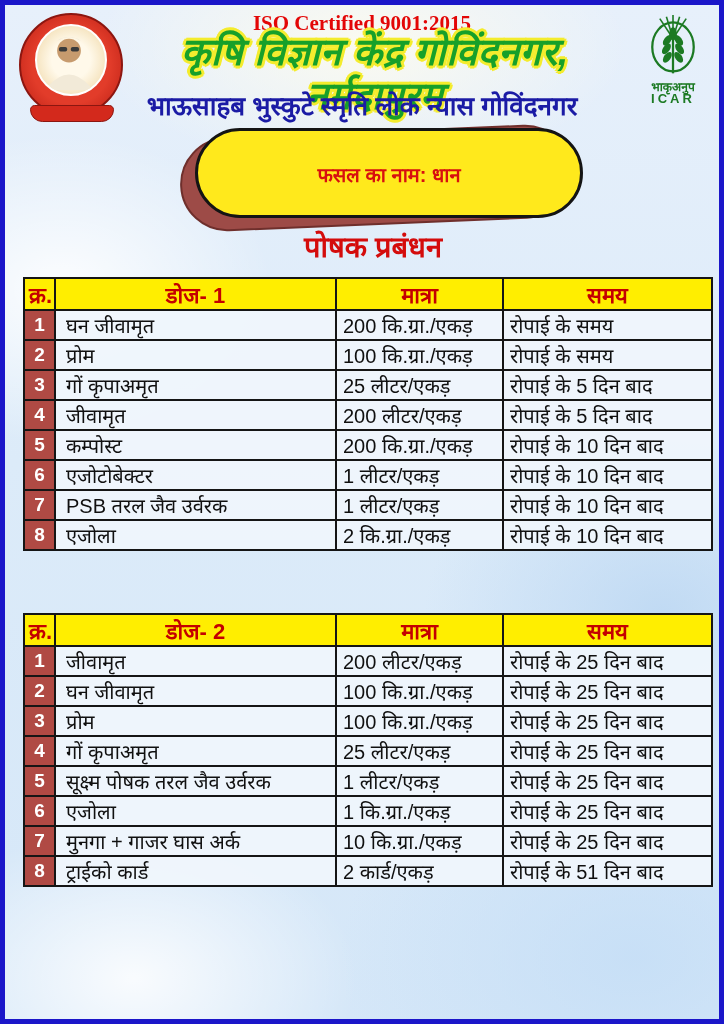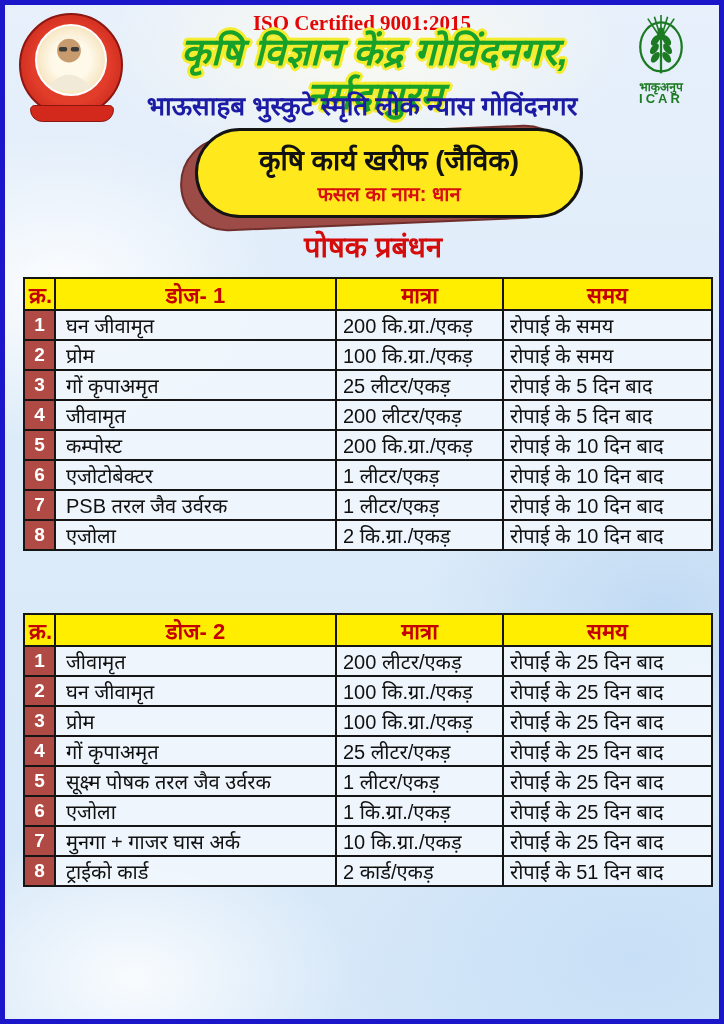--- a/index.html
+++ b/index.html
@@ -26,21 +26,21 @@
     font-size:26px;font-weight:bold;color:#1b1ba5;}
   
   .emblem{position:absolute;left:14px;top:8px;width:106px;height:108px;}
   .emblem-ring{position:absolute;left:0;top:0;width:100px;height:100px;border-radius:50%;
     background:radial-gradient(#e23c2a 55%,#c02317 90%);border:2px solid #8c1610;}
   .emblem-inner{position:absolute;left:16px;top:11px;width:68px;height:68px;border-radius:50%;
     background:radial-gradient(#fff9ea 40%,#efd6a4 95%);border:2px solid #fff;overflow:hidden;}
   .emblem-ribbon{position:absolute;left:11px;top:92px;width:82px;height:15px;background:#d3291c;
     border:1px solid #8c1610;border-radius:6px 6px 16px 16px;}
   
-  .icar-logo{position:absolute;right:14px;top:8px;width:88px;text-align:center;}
+  .icar-logo{position:absolute;right:2px;top:8px;width:88px;text-align:center;}
   .icar-label{color:#1c7a23;font-weight:bold;font-size:12px;line-height:1.1;margin-top:-2px;}
   .icar-en{letter-spacing:3px;font-size:13px;}
   
   .banner{position:absolute;left:190px;top:123px;width:388px;height:90px;}
   .banner-shadow{position:absolute;left:-15px;top:3px;width:100%;height:100%;
     border-radius:50px;background:#9d4b47;border:2px solid #6f2f2c;transform:rotate(-2.4deg);}
   .banner-front{position:absolute;left:0;top:0;right:0;bottom:0;background:#ffe91c;border:3px solid #141414;
     border-radius:48px;display:flex;flex-direction:column;align-items:center;justify-content:center;}
   .banner-title{font-size:28px;font-weight:bold;color:#111;}
   .banner-crop{font-size:20px;font-weight:bold;color:#d80f0f;margin-top:2px;}
@@ -102,21 +102,20 @@
         <ellipse cx="38" cy="47" rx="3.6" ry="6.5" transform="rotate(-35 38 47)"></ellipse>
       </g>
     </svg>
     <div class="icar-label">भाकृअनुप</div>
     <div class="icar-label icar-en">ICAR</div>
   </div>
 
   <div class="banner">
     <div class="banner-shadow"></div>
     <div class="banner-front">
-      <div class="banner-title">कृषि कार्य खरीफ (जैविक)</div>
       <div class="banner-crop">फसल का नाम: धान</div>
     </div>
   </div>
 
   <div class="section-title">पोषक प्रबंधन</div>
 
   <table class="data-table" id="table1">
     <colgroup>
         <col class="col-sn">
         <col class="col-name">

